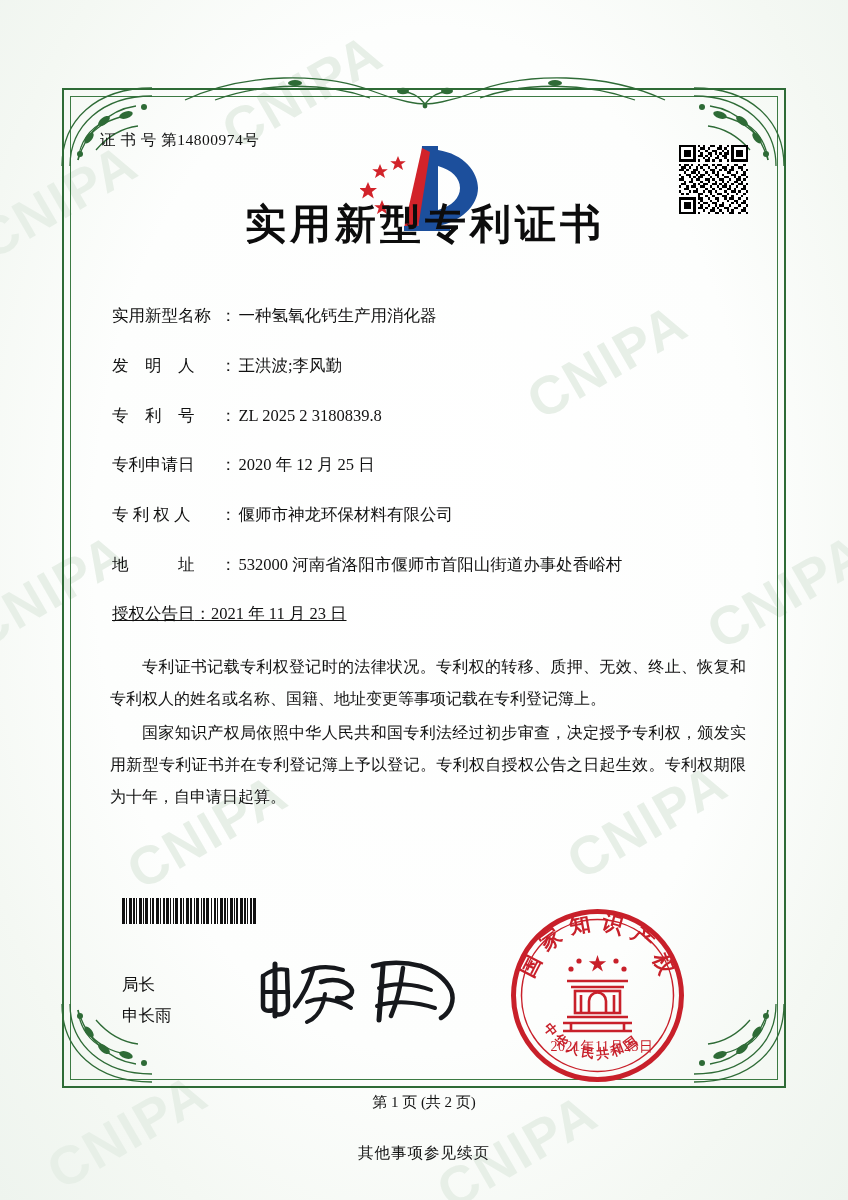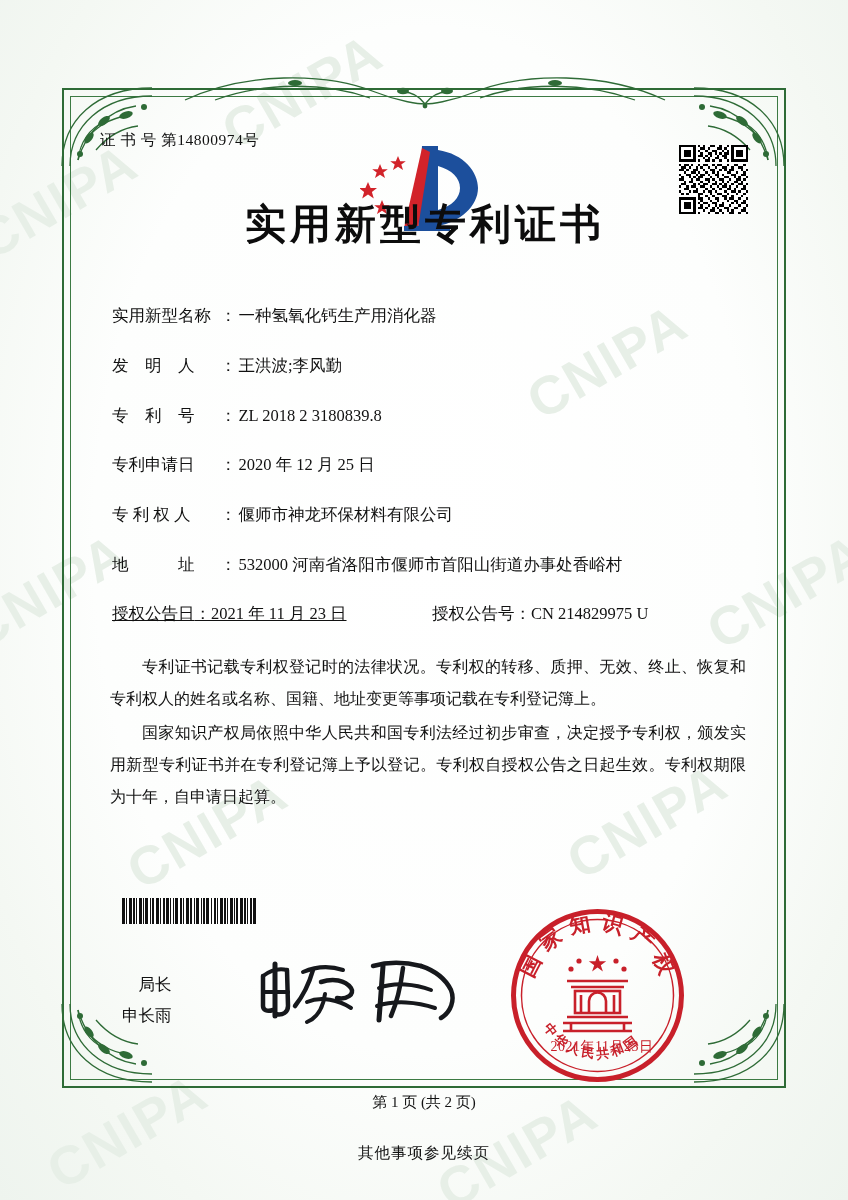--- a/index.html
+++ b/index.html
@@ -184,21 +184,20 @@
   }
 
   
   .sig-block {
     position: absolute;
     left: 122px;
     top: 970px;
     font-size: 16.5px;
     color: #111;
     line-height: 1.85;
-    text-align: right;
   }
   .sig-script {
     position: absolute;
     left: 255px;
     top: 950px;
     width: 210px;
     height: 80px;
     color: #1a1a1a;
   }
 
@@ -605,21 +604,21 @@
 
       <div class="field-row">
         <div class="field-label">发　明　人</div>
         <div class="field-colon">：</div>
         <div class="field-value">王洪波;李风勤</div>
       </div>
 
       <div class="field-row">
         <div class="field-label">专　利　号</div>
         <div class="field-colon">：</div>
-        <div class="field-value">ZL 2018 2 3180839.8</div>
+        <div class="field-value">ZL 2025 2 3180839.8</div>
       </div>
 
       <div class="field-row">
         <div class="field-label">专利申请日</div>
         <div class="field-colon">：</div>
         <div class="field-value">2020 年 12 月 25 日</div>
       </div>
 
       <div class="field-row">
         <div class="field-label">专 利 权 人</div>
@@ -629,23 +628,20 @@
 
       <div class="field-row">
         <div class="field-label">地　　　址</div>
         <div class="field-colon">：</div>
         <div class="field-value">532000 河南省洛阳市偃师市首阳山街道办事处香峪村</div>
       </div>
 
       <div class="grant-row">
         <div class="grant-left">
           <span>授权公告日</span><span>：</span><span>2021 年 11 月 23 日</span>
-        </div>
-        <div class="grant-right">
-          <span>授权公告号</span><span>：</span><span>CN 214829975 U</span>
         </div>
       </div>
 
     </div>
 
     <div class="paragraphs">
       <p class="para">专利证书记载专利权登记时的法律状况。专利权的转移、质押、无效、终止、恢复和专利权人的姓名或名称、国籍、地址变更等事项记载在专利登记簿上。</p>
       <p class="para">国家知识产权局依照中华人民共和国专利法经过初步审查，决定授予专利权，颁发实用新型专利证书并在专利登记簿上予以登记。专利权自授权公告之日起生效。专利权期限为十年，自申请日起算。</p>
     </div>
 

